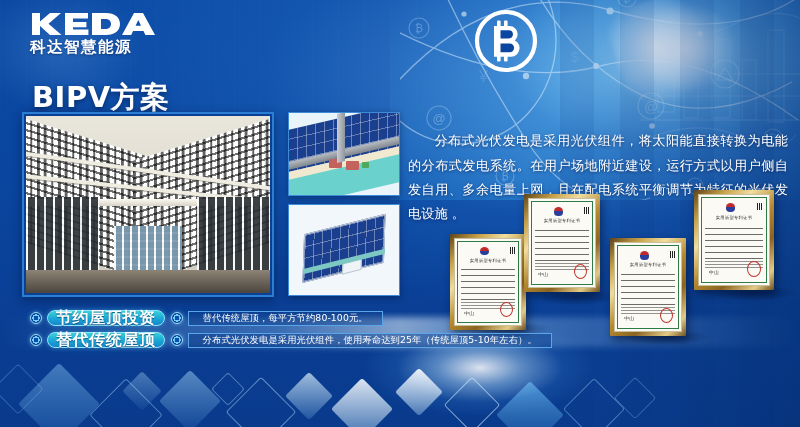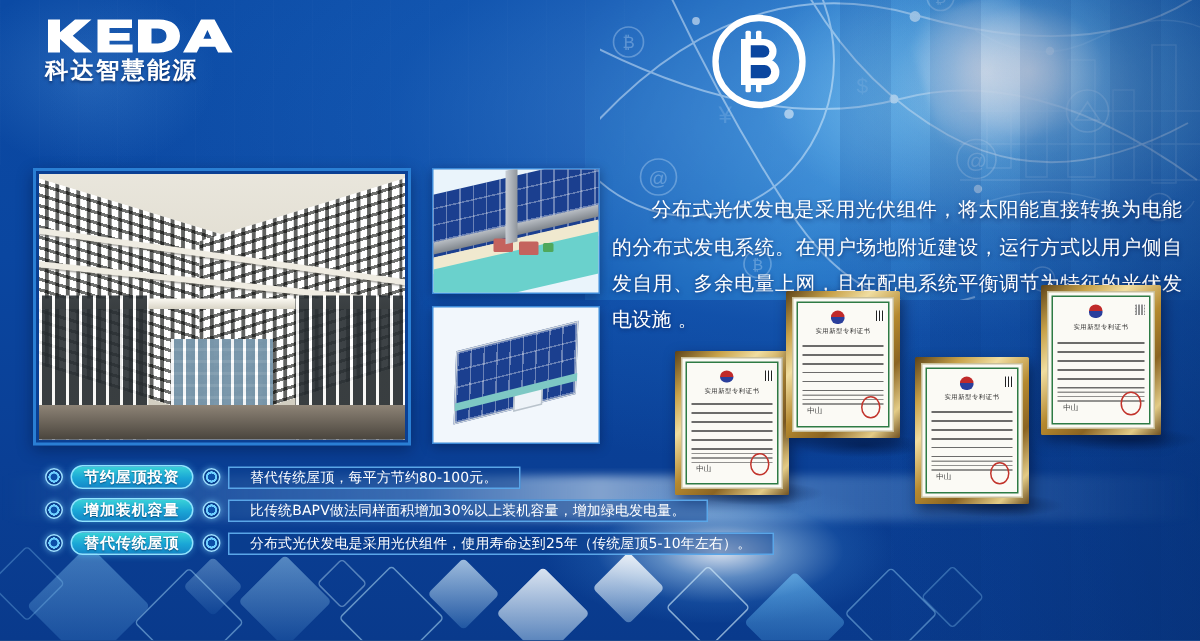--- a/index.html
+++ b/index.html
@@ -127,21 +127,21 @@
 
   
   .features{position:absolute;left:30px;top:308px;width:420px;}
   .frow{display:flex;align-items:center;height:20px;margin-bottom:2px;}
   .dot{width:12px;height:12px;border-radius:50%;flex:0 0 auto;
     border:1.6px solid #9fe0ff;background:radial-gradient(circle at 50% 50%, #0c4fa8 0 32%, #6fd0ff 34% 52%, #0b3f8e 54% 100%);
     box-shadow:0 0 4px rgba(130,220,255,.6);}
   .badge{margin-left:5px;height:16px;display:flex;align-items:center;padding:0 8px;
     border-radius:9px;border:1px solid #8fe4ff;
     background:linear-gradient(180deg,#39d2d8 0%,#1aa6d6 55%,#1488c8 100%);
-    color:#ffffff;font-size:10px;font-weight:700;letter-spacing:.6px;white-space:nowrap;
+    color:#ffffff;font-size:16px;font-weight:700;letter-spacing:.6px;white-space:nowrap;
     font-family:"DejaVu Sans","Liberation Sans",sans-serif;
     text-shadow:0 1px 1px rgba(0,40,80,.65);box-shadow:0 0 5px rgba(90,215,255,.45);}
   .dot2{margin-left:6px;}
   .desc{margin-left:5px;height:15px;display:flex;align-items:center;padding:0 14px;
     border:1px solid #5aa6e8;background:rgba(10,62,140,.45);
     color:#ffffff;font-size:9.3px;white-space:nowrap;letter-spacing:.1px;
     font-family:"DejaVu Sans","Liberation Sans",sans-serif;}
 
   
   .btc{position:absolute;left:473px;top:8px;width:66px;height:66px;}
@@ -251,20 +251,21 @@
       <g fill="#ffffff">
         <path d="M2 2 h8 v8.5 L20 2 h11 L18.5 12.8 L31.5 24 H20 L10 15 v9 H2 z"></path>
         <path d="M35 2 h23 v5.6 H43 v3.4 h13.4 v5.2 H43 v2.4 h15.4 V24 H35 z"></path>
         <path d="M62 2 h14 c8.6 0 14 4.4 14 11 s-5.4 11 -14 11 H62 z M71 8 v10 h4.2 c3.6 0 5.8 -1.9 5.8 -5 s-2.2 -5 -5.8 -5 z"></path>
         <path d="M104 2 h9 l12 22 h-9.6 l-1.9 -3.9 h-10.4 L101.2 24 H92 z M105.6 14.8 h5.4 L108.3 9 z"></path>
       </g>
     </svg>
     <span class="logo-cn">科达智慧能源</span>
   </div>
 
+  <div class="page-title">BIPV方案</div>
 
   <div class="photo-main">
     <div class="photo-inner">
       <div class="atrium-sky"></div>
       <div class="roof-left"></div>
       <div class="roof-right"></div>
       <div class="beam" style="left:0;right:0;top:30%;height:4px;transform:skewY(8deg);"></div>
       <div class="beam" style="left:0;right:0;top:40%;height:4px;transform:skewY(6deg);"></div>
       <div class="ridge"></div>
       <div class="vwall-l"></div>
@@ -354,25 +355,19 @@
 
   <div class="features">
     <div class="frow">
       <span class="dot"></span>
       <span class="badge">节约屋顶投资</span>
       <span class="dot dot2"></span>
       <span class="desc">替代传统屋顶，每平方节约80-100元。</span>
     </div>
     <div class="frow">
       <span class="dot"></span>
-      <span class="badge">增加装机容量</span>
-      <span class="dot dot2"></span>
-      <span class="desc">比传统BAPV做法同样面积增加30%以上装机容量，增加绿电发电量。</span>
-    </div>
-    <div class="frow">
-      <span class="dot"></span>
       <span class="badge">替代传统屋顶</span>
       <span class="dot dot2"></span>
       <span class="desc">分布式光伏发电是采用光伏组件，使用寿命达到25年（传统屋顶5-10年左右）。</span>
     </div>
   </div>
 
 </div>
 
 </body></html>

